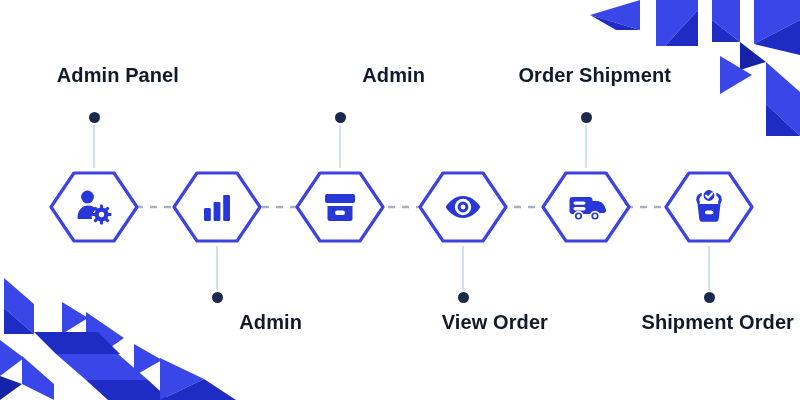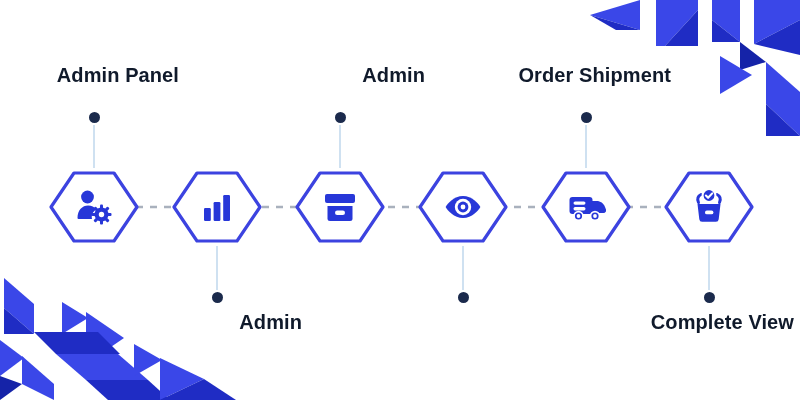--- a/index.html
+++ b/index.html
@@ -134,20 +134,21 @@
         <g fill="#2737d8">
           <rect x="5" y="7" width="30" height="9" rx="2"></rect>
           <path d="M7.5 19 h25 v12.5 a2.5 2.5 0 0 1 -2.5 2.5 h-20 a2.5 2.5 0 0 1 -2.5 -2.5 z"></path>
           <rect x="15" y="23.5" width="10" height="4.5" rx="2.2" fill="#ffffff"></rect>
         </g>
       </svg>
     </div>
   </div>
 
   <div class="step bottom" style="--cx:463px">
+    <div class="label">View Order</div>
     <div class="dot"></div>
     <div class="vline"></div>
     <div class="hex">
       <svg class="hex-shape" width="92" height="78" viewBox="0 0 92 78">
         <polygon points="3,39 26,5 66,5 89,39 66,73 26,73" fill="#ffffff" stroke="#3c43e0" stroke-width="3.2" stroke-linejoin="round"></polygon>
       </svg>
       <svg class="glyph" width="40" height="40" viewBox="0 0 40 40">
         <path fill="#2737d8" d="M20 9 C11 9 4.6 16.5 2.6 20 C4.6 23.5 11 31 20 31 C29 31 35.4 23.5 37.4 20 C35.4 16.5 29 9 20 9 Z"></path>
         <circle cx="20" cy="20" r="8.2" fill="#ffffff"></circle>
         <circle cx="20" cy="20" r="5.4" fill="#2737d8"></circle>
@@ -173,21 +174,21 @@
         </g>
         <rect x="7.5" y="14.4" width="12" height="3.4" rx="1.7" fill="#ffffff"></rect>
         <rect x="7.5" y="20" width="12" height="3.4" rx="1.7" fill="#ffffff"></rect>
         <circle cx="12.5" cy="29" r="1.9" fill="#ffffff"></circle>
         <circle cx="29" cy="29" r="1.9" fill="#ffffff"></circle>
       </svg>
     </div>
   </div>
 
   <div class="step bottom" style="--cx:709px">
-    <div class="label">Complete View</div>
+    <div class="label">Shipment Order</div>
     <div class="dot"></div>
     <div class="vline"></div>
     <div class="hex">
       <svg class="hex-shape" width="92" height="78" viewBox="0 0 92 78">
         <polygon points="3,39 26,5 66,5 89,39 66,73 26,73" fill="#ffffff" stroke="#3c43e0" stroke-width="3.2" stroke-linejoin="round"></polygon>
       </svg>
       <svg class="glyph" width="40" height="40" viewBox="0 0 40 40">
         <path d="M9.5 15.5 C8 12 9 9 12 7.5" stroke="#2737d8" stroke-width="3" stroke-linecap="round" fill="none"></path>
         <path d="M30.5 15.5 C32 12 31 9 28 7.5" stroke="#2737d8" stroke-width="3" stroke-linecap="round" fill="none"></path>
         <path fill="#2737d8" d="M8.5 17 h23 l-1.8 15.2 a2.8 2.8 0 0 1 -2.8 2.5 h-13.8 a2.8 2.8 0 0 1 -2.8 -2.5 z"></path>

